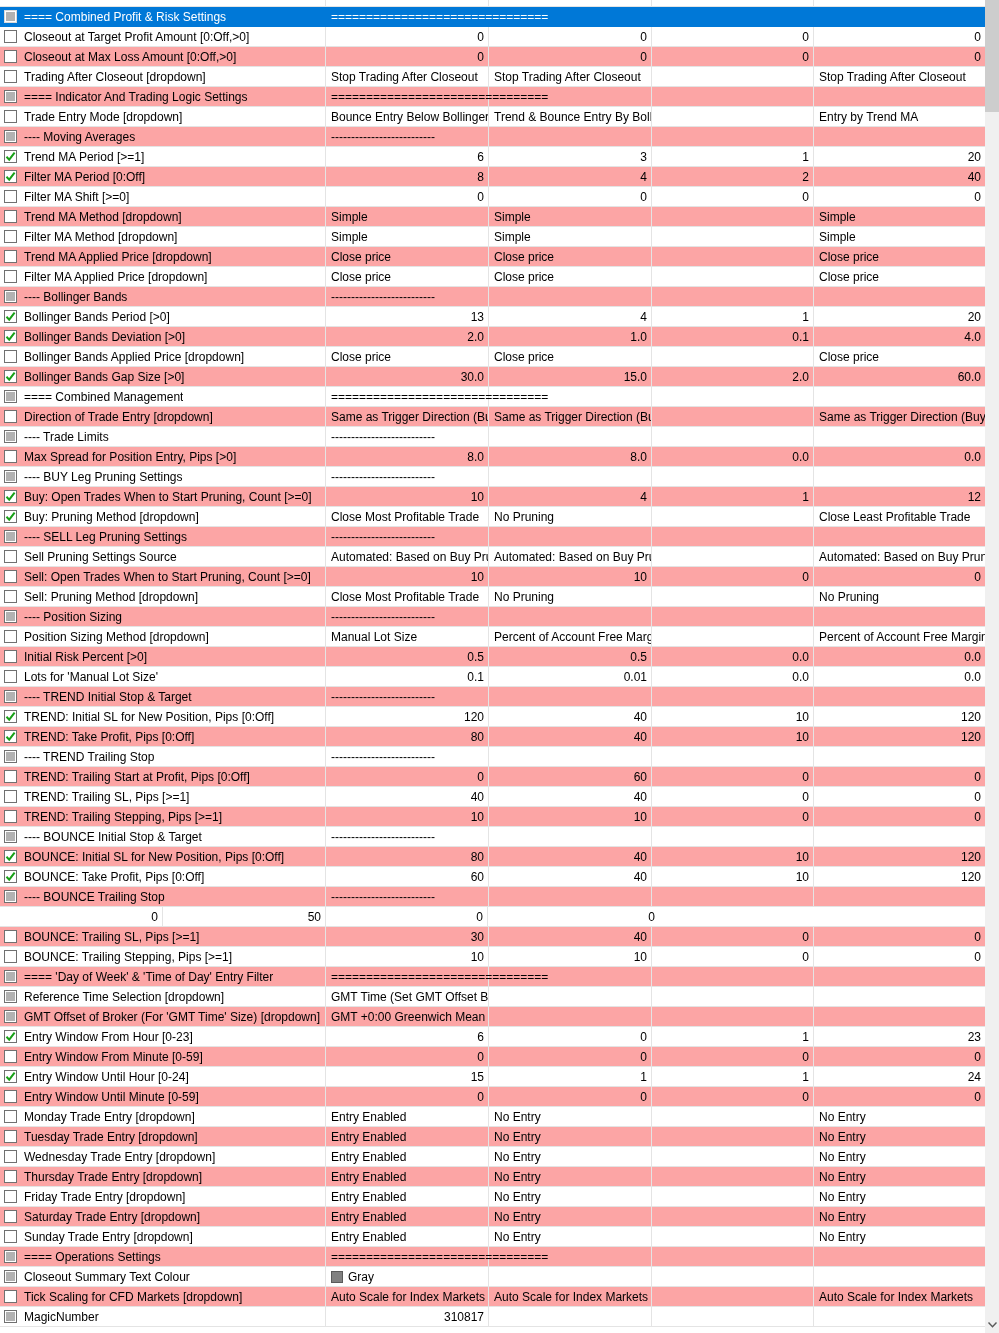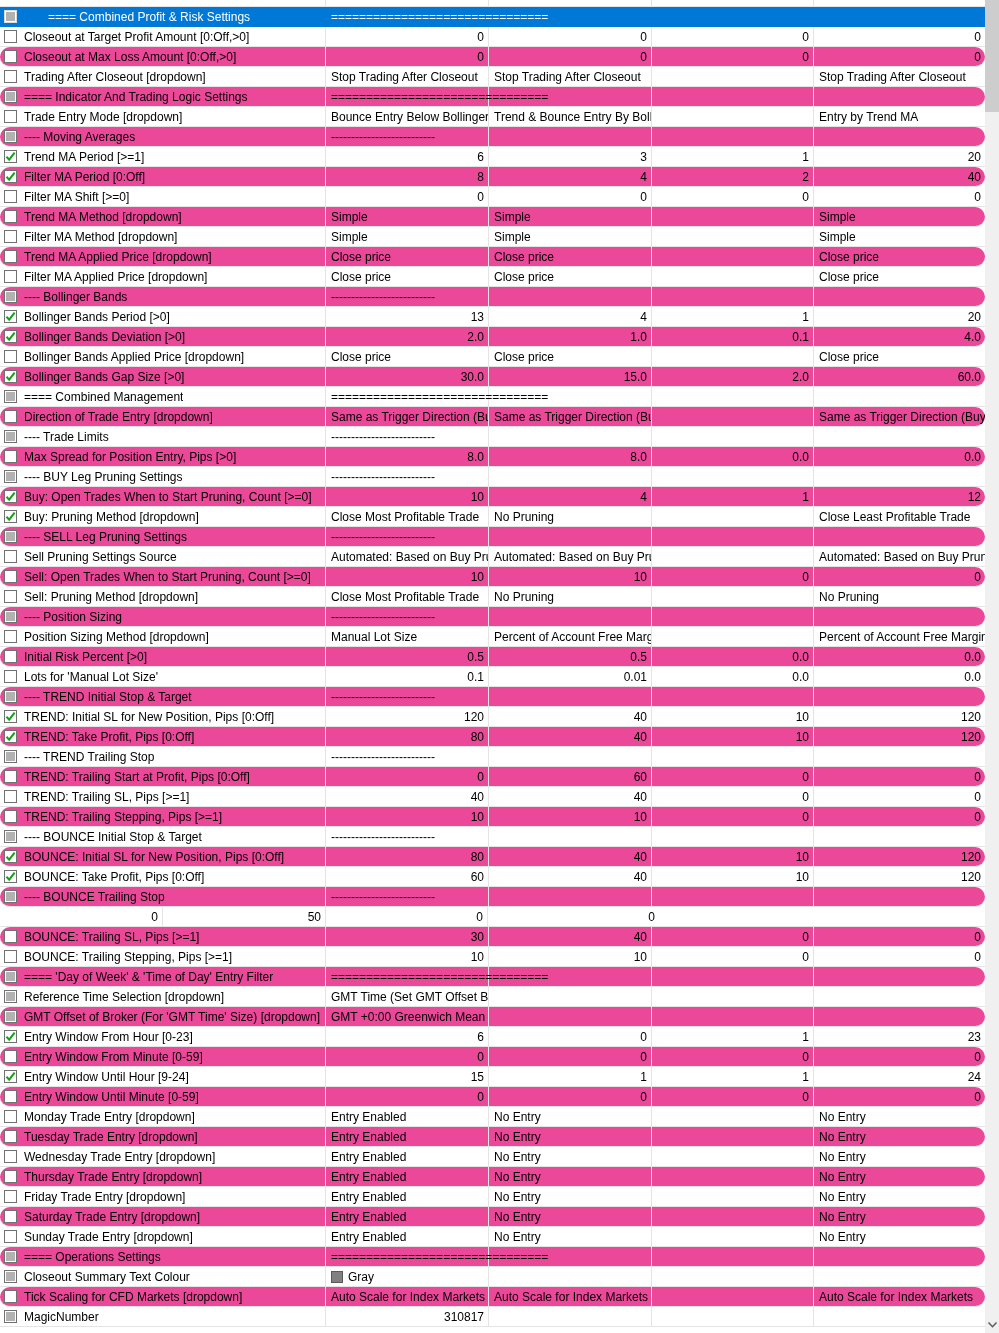--- a/index.html
+++ b/index.html
@@ -3,28 +3,28 @@
 <meta charset="utf-8">
 <style>
   html,body{margin:0;padding:0;}
   body{
     width:999px;height:1333px;position:relative;overflow:hidden;
     background:#ffffff;color:#000;
     font-family:"Liberation Sans",sans-serif;font-size:12px;
   }
   .table{position:absolute;left:0;top:0;width:985px;}
   .row{display:flex;height:20px;box-sizing:border-box;border-bottom:1px solid #e4e4e4;background:#fff;}
-  .row.odd{background:#ec4899;border-radius:10px;}
+  .row.odd{background:#fca5a5;}
   .row.selected{background:#0078d7;color:#fff;border-bottom-color:#0078d7;}
   .row.partial{height:7px;}
   .cell{
     box-sizing:border-box;height:100%;display:flex;align-items:center;
     white-space:nowrap;overflow:hidden;border-right:1px solid #e4e4e4;
   }
-  .row.selected .cell{border-right-color:transparent;gap:24px;}
+  .row.selected .cell{border-right-color:transparent;}
   .cell.name{width:326px;padding-left:4px;}
   .cell.c1{width:163px;}
   .cell.c2{width:163px;}
   .cell.c3{width:162px;}
   .cell.c4{width:171px;border-right:none;}
   .t-num{justify-content:flex-end;padding-right:4px;}
   .t-text,.t-color{padding-left:5px;}
   .t-equals,.t-dashes{padding-left:5px;overflow:visible;position:relative;z-index:2;}
   .t-equals span,.t-dashes span{letter-spacing:0px;}
   .label{overflow:hidden;white-space:nowrap;}
@@ -1061,21 +1061,21 @@
         <span>0</span>
       </div>
     </div>
     <div class="row even">
       <div class="cell name">
         <span class="cb cb-checked">
           <svg width="11" height="11" viewBox="0 0 11 11">
             <path d="M1.5 5.8 L4.2 8.6 L9.6 1.6" fill="none" stroke="#17a017" stroke-width="2"></path>
           </svg>
         </span>
-        <span class="label">Entry Window Until Hour [9-24]</span>
+        <span class="label">Entry Window Until Hour [0-24]</span>
       </div>
       <div class="cell c1 t-num">
         <span>15</span>
       </div>
       <div class="cell c2 t-num">
         <span>1</span>
       </div>
       <div class="cell c3 t-num">
         <span>1</span>
       </div>

